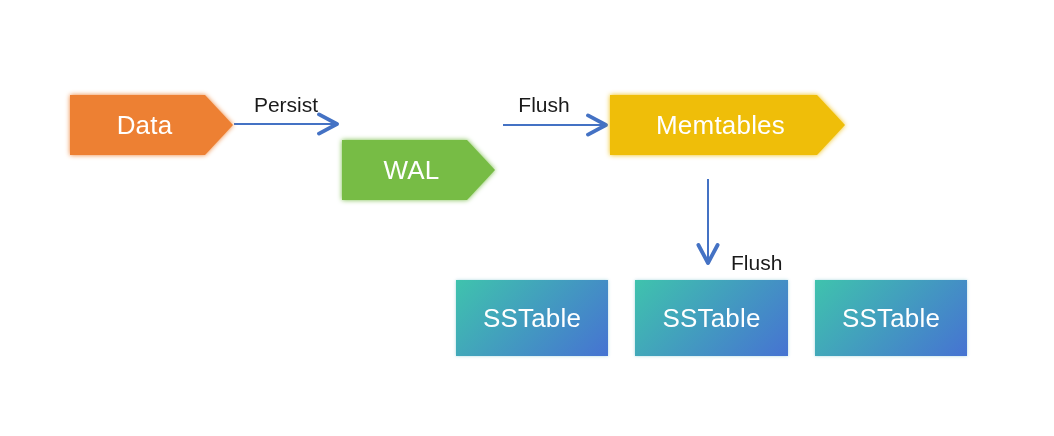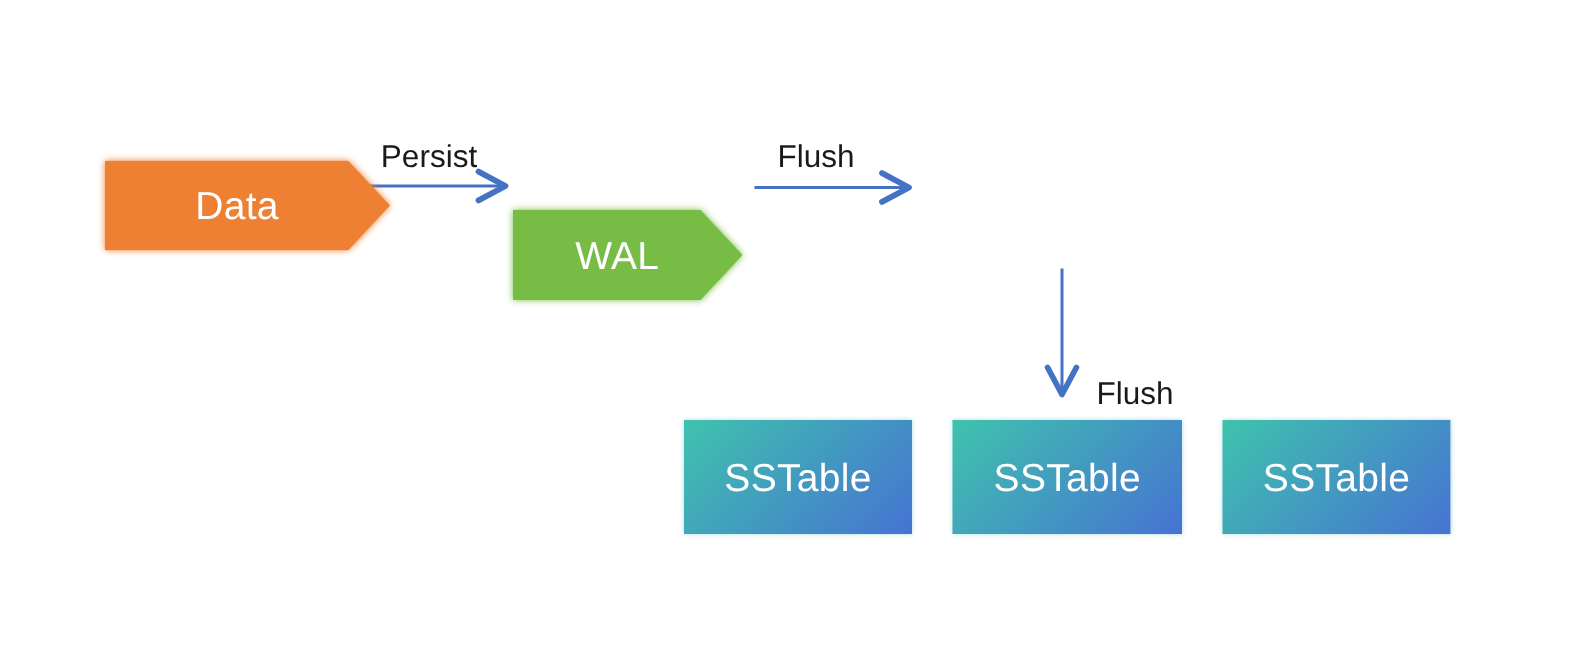--- a/index.html
+++ b/index.html
@@ -96,34 +96,40 @@
     <defs>
       <marker id="arrowV" viewBox="0 0 10 10" refX="8.5" refY="5" markerWidth="12" markerHeight="12" orient="auto">
         <path class="arrowhead-path" d="M 1 1 L 8.5 5 L 1 9"></path>
       </marker>
     </defs>
     <line class="edge-line" x1="234" y1="124" x2="337" y2="124" marker-end="url(#arrowV)"></line>
     <line class="edge-line" x1="503" y1="125" x2="606" y2="125" marker-end="url(#arrowV)"></line>
     <line class="edge-line" x1="708" y1="179" x2="708" y2="263" marker-end="url(#arrowV)"></line>
   </svg>
 
-  <div class="node" style="left: 70px; top: 107px; width: 163px; padding-left: 27px; --fill: #ED8033;">
+  <div class="node" style="left: 70px; top: 95px; width: 163px; --fill: #ED8033;">
     <div class="pent-glow">
       <div class="pent-bg"></div>
     </div>
     <span class="node-label" style="color: rgb(255, 255, 255);">Data</span>
   </div>
 
   <div class="node" style="left: 342px; top: 95px; width: 153px; margin-top: 45px; --fill: #77BC45;">
     <div class="pent-glow">
       <div class="pent-bg"></div>
     </div>
     <span class="node-label" style="color: rgb(255, 255, 255);">WAL</span>
   </div>
 
+  <div class="node" style="left: 610px; top: 95px; width: 235px; --fill: #EFBE09;">
+    <div class="pent-glow">
+      <div class="pent-bg"></div>
+    </div>
+    <span class="node-label" style="color: rgb(255, 255, 255);">Memtables</span>
+  </div>
 
   <div class="edge-label" style="left: 233px; top: 93px; width: 106px; color: rgb(26, 26, 26);">Persist</div>
 
   <div class="edge-label" style="left: 496px; top: 93px; width: 96px; color: rgb(26, 26, 26);">Flush</div>
 
   <div class="edge-label" style="left: 731px; top: 207px; text-align: left; color: rgb(26, 26, 26); margin-top: 44px;">Flush</div>
 
   <div class="sstable" style="left: 456px; --g1: #3FC3AD; --g2: #4673D2;">
     <span class="sstable-label" style="color: rgb(255, 255, 255);">SSTable</span>
   </div>

